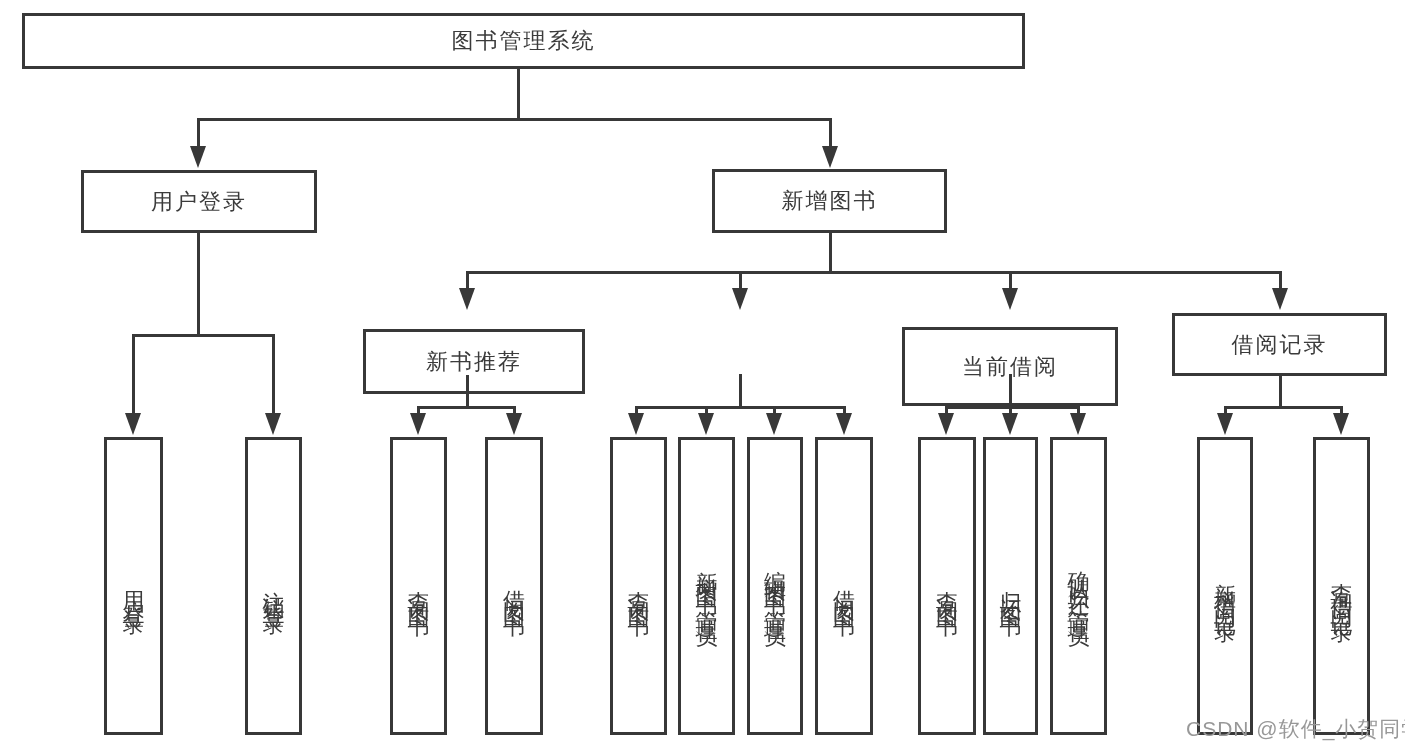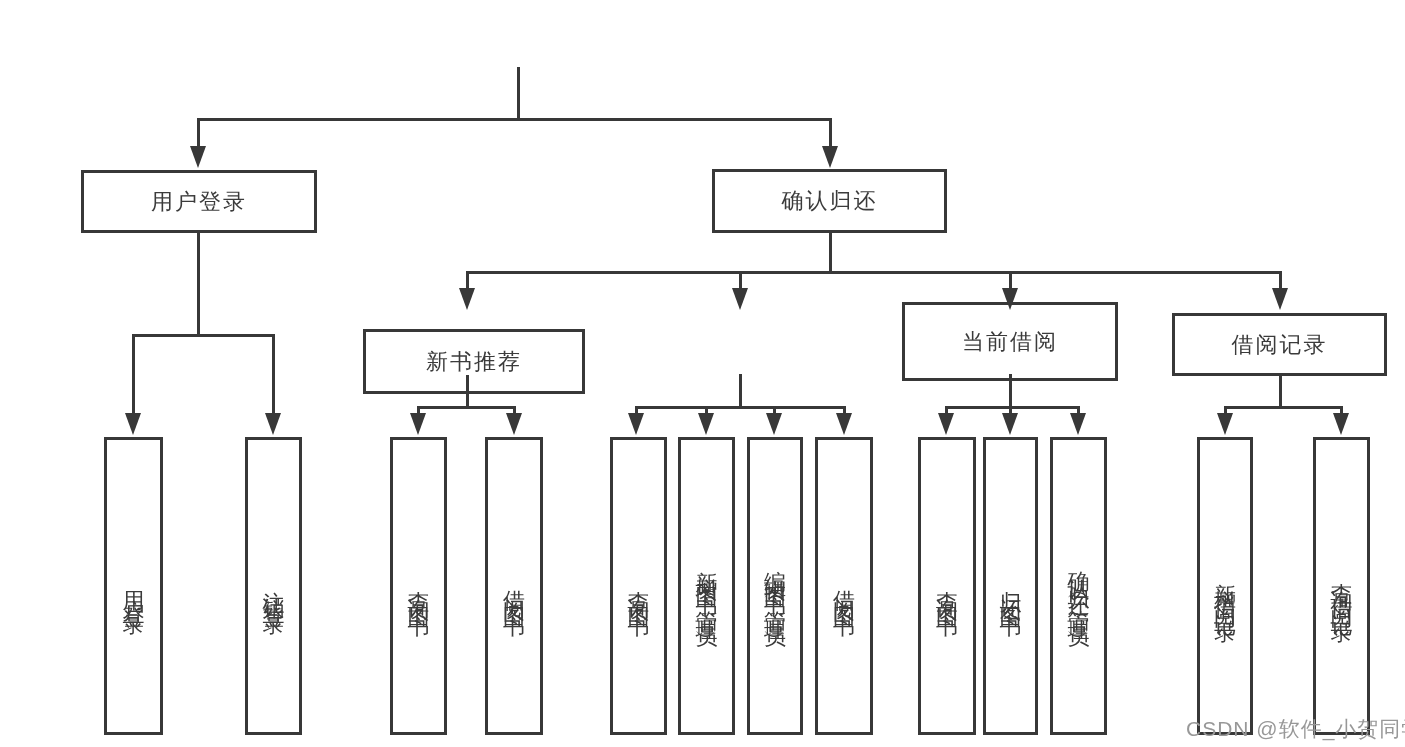--- a/index.html
+++ b/index.html
@@ -30,26 +30,27 @@
     position:absolute; left:1186px; top:715px;
     font-size:21px; color:#989898; letter-spacing:1px;
     white-space:nowrap;
   }
 </style>
 </head>
 <body>
 
 <div id="stage">
 
+  <div class="box" style="left:22px;top:13px;width:1003px;height:56px">图书管理系统</div>
 
   <div class="box" style="left:81px;top:170px;width:236px;height:63px">用户登录</div>
-  <div class="box" style="left:712px;top:169px;width:235px;height:64px">确认归还</div>
+  <div class="box" style="left:712px;top:169px;width:235px;height:64px">新增图书</div>
 
   <div class="box" style="left:363px;top:329px;width:222px;height:65px">新书推荐</div>
-  <div class="box" style="left:902px;top:302px;width:216px;height:79px">当前借阅</div>
+  <div class="box" style="left:902px;top:327px;width:216px;height:79px">当前借阅</div>
   <div class="box" style="left:1172px;top:313px;width:215px;height:63px">借阅记录</div>
 
   <div class="box vbox" style="left:104px;top:437px;width:59px;height:298px">用户登录</div>
   <div class="box vbox" style="left:245px;top:437px;width:57px;height:298px">注销登录</div>
 
   <div class="box vbox" style="left:390px;top:437px;width:57px;height:298px">查询图书</div>
   <div class="box vbox" style="left:485px;top:437px;width:58px;height:298px">借阅图书</div>
 
   <div class="box vbox" style="left:610px;top:437px;width:57px;height:298px">查询图书</div>
   <div class="box vbox" style="left:678px;top:437px;width:57px;height:298px">新增图书（管理员）</div>

